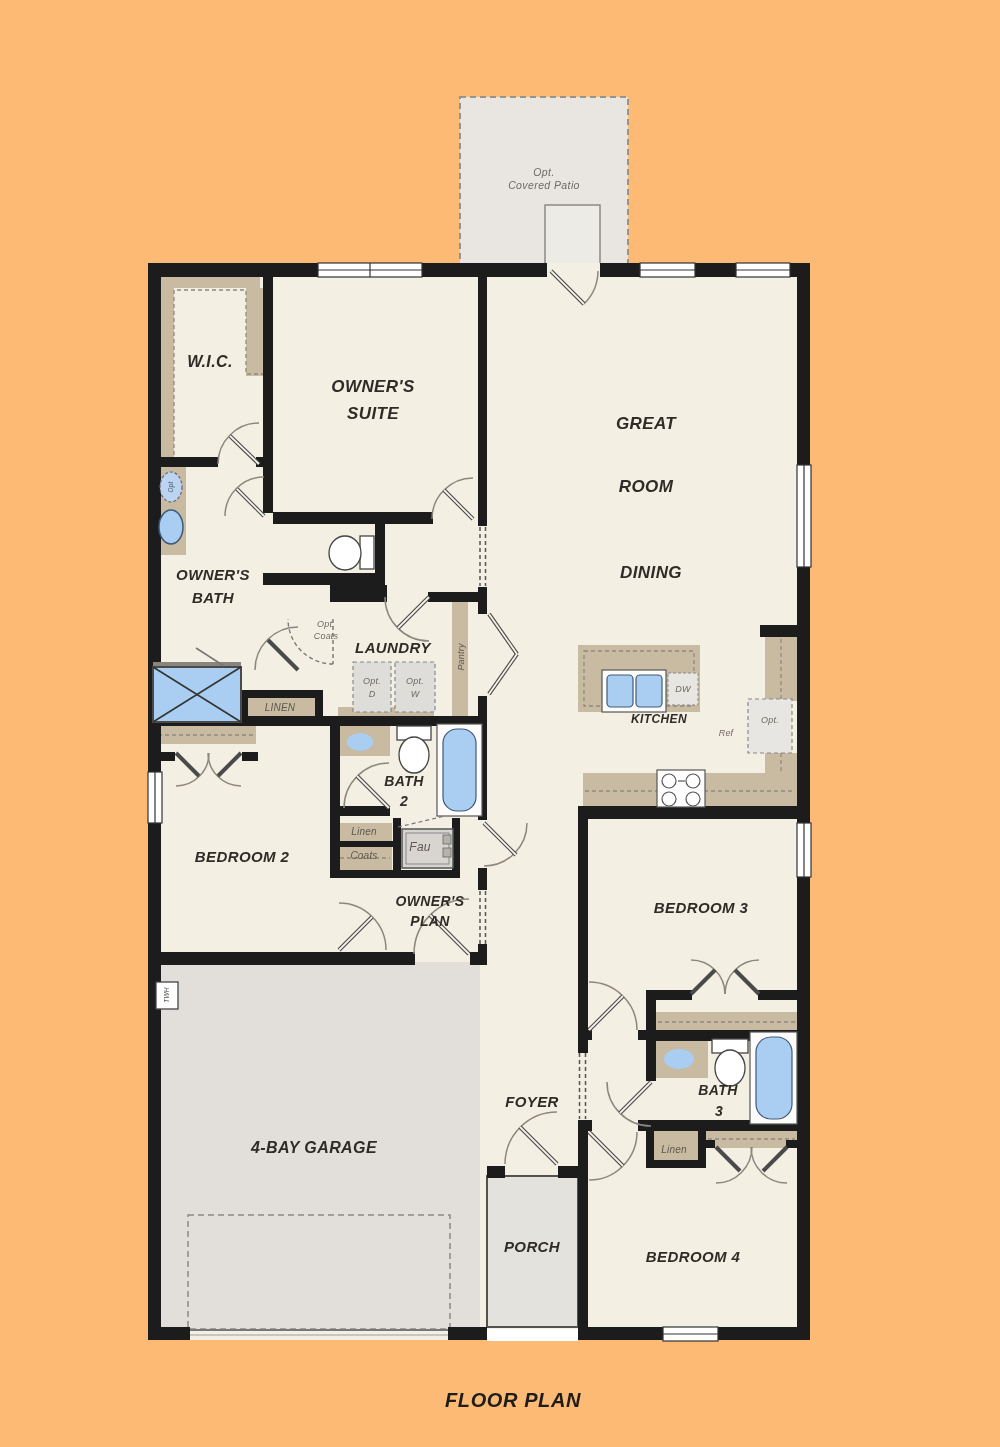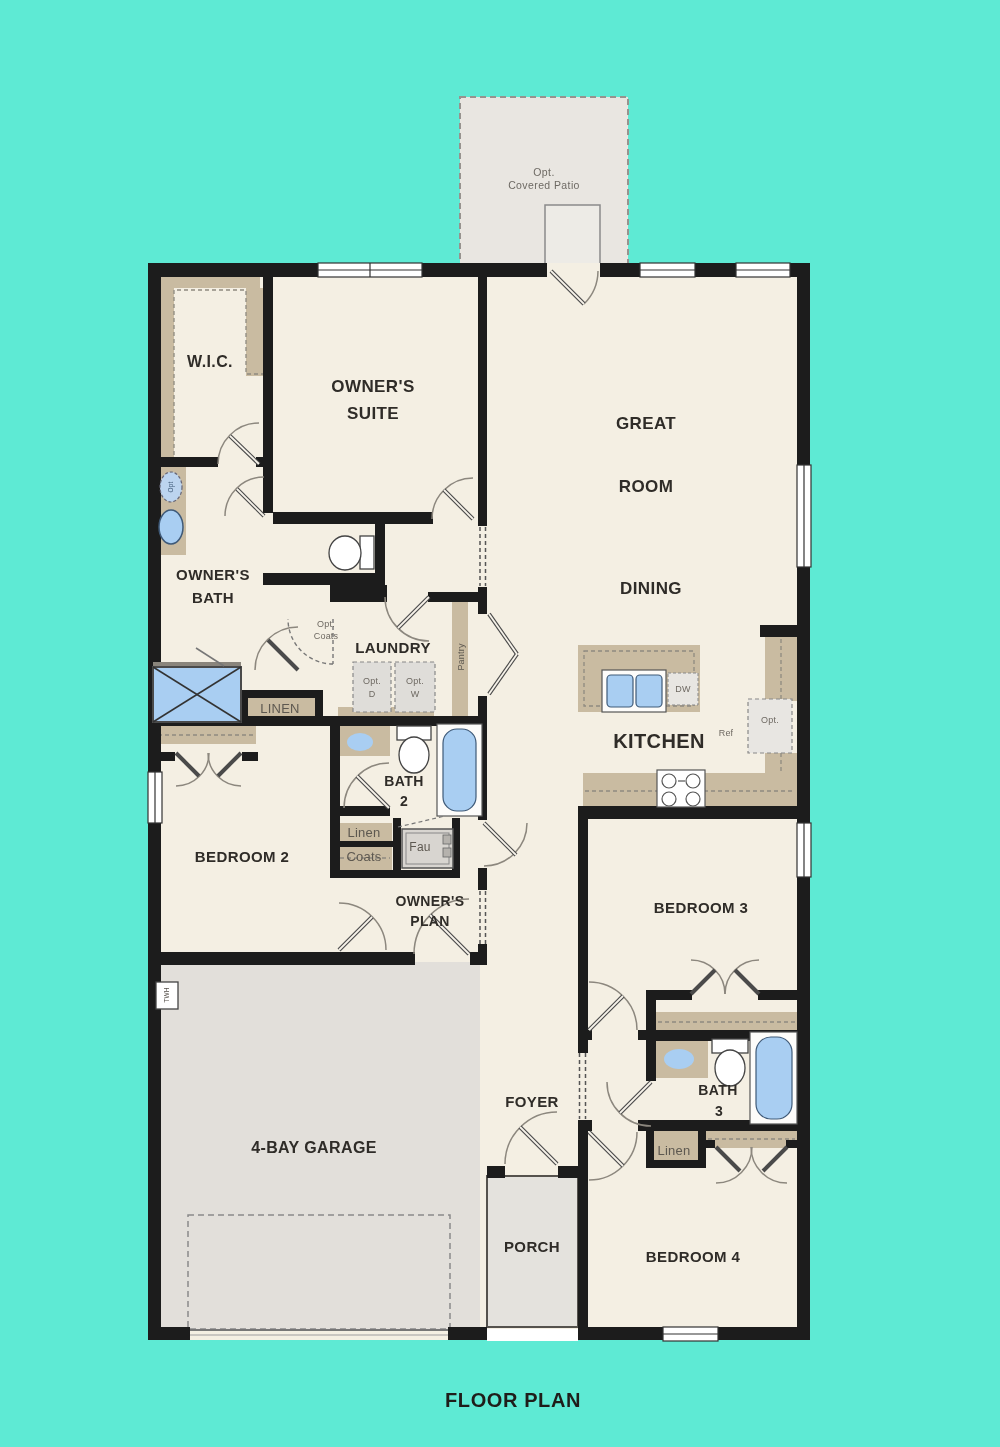--- a/index.html
+++ b/index.html
@@ -1,24 +1,24 @@
 <!DOCTYPE html>
 <html><head>
 <meta charset="utf-8">
 <style>
   html,body{margin:0;padding:0;background:#ffffff;}
-  #stage{position:relative;width:1000px;height:1447px;background:#5eead4;overflow:hidden;
-         font-family:"Liberation Sans",sans-serif;}
+  #stage{position:relative;width:1000px;height:1447px;background:#fdba74;overflow:hidden;
+         font-family:"Liberation Sans",sans-serif;font-style:italic;}
   #plan-svg{position:absolute;left:0;top:0;}
   .lbl{position:absolute;transform:translate(-50%,-50%);white-space:nowrap;
        color:#2f2c28;font-weight:bold;letter-spacing:.4px;line-height:1;}
   .room{font-size:17px;}
   .room-md{font-size:15px;}
   .room-sm{font-size:14px;}
-  .small{font-weight:normal;font-size:13px;color:#5d5850;letter-spacing:.2px;}
+  .small{font-weight:normal;font-size:10px;color:#5d5850;letter-spacing:.2px;}
   .optlbl{font-weight:normal;font-size:9px;color:#6e6962;letter-spacing:.2px;}
   .patiolbl{font-weight:normal;font-size:10.5px;color:#6e6a64;}
   .rot-ccw{transform:translate(-50%,-50%) rotate(-90deg);}
   .tiny{font-weight:normal;font-size:6.5px;color:#56514b;letter-spacing:.2px;}
   .title{font-size:20px;color:#1f1d1a;letter-spacing:.6px;}
 </style>
 </head>
 <body>
 
 <div id="stage">
@@ -323,21 +323,21 @@
 <div class="lbl patiolbl" style="left:544px;top:185px;">Covered Patio</div>
 
 <div class="lbl room-md" style="left:210px;top:362px;font-size:16px;">W.I.C.</div>
 
 <div class="lbl room" style="left:373px;top:386px;">OWNER'S</div>
 <div class="lbl room" style="left:373px;top:413px;">SUITE</div>
 
 <div class="lbl room" style="left:646px;top:423px;text-align:right;">GREAT</div>
 <div class="lbl room" style="left:646px;top:450px;margin-top:36px;">ROOM</div>
 
-<div class="lbl room" style="left:651px;top:572px;margin-top:16px;">DINING</div>
+<div class="lbl room" style="left:651px;top:572px;">DINING</div>
 
 <div class="lbl room-md" style="left:213px;top:574px;">OWNER'S</div>
 <div class="lbl room-md" style="left:213px;top:597px;">BATH</div>
 
 <div class="lbl room-md" style="left:393px;top:647px;">LAUNDRY</div>
 
 <div class="lbl small rot-ccw" style="left:461px;top:657px;font-size:9px;">Pantry</div>
 
 <div class="lbl optlbl" style="left:326px;top:624px;">Opt.</div>
 <div class="lbl optlbl" style="left:326px;top:636px;">Coats</div>
@@ -345,21 +345,21 @@
 <div class="lbl optlbl" style="left:372px;top:681px;">Opt.</div>
 <div class="lbl optlbl" style="left:372px;top:694px;">D</div>
 <div class="lbl optlbl" style="left:415px;top:681px;">Opt.</div>
 <div class="lbl optlbl" style="left:415px;top:694px;">W</div>
 
 <div class="lbl optlbl" style="left:683px;top:689px;">DW</div>
 
 <div class="lbl optlbl" style="left:770px;top:720px;">Opt.</div>
 <div class="lbl optlbl" style="left:726px;top:733px;">Ref</div>
 
-<div class="lbl room" style="left:659px;top:741px;font-size:20px;">KITCHEN</div>
+<div class="lbl room" style="left:659px;top:719px;font-size:12px;">KITCHEN</div>
 
 <div class="lbl small" style="left:280px;top:708px;">LINEN</div>
 
 <div class="lbl room-sm" style="left:404px;top:781px;">BATH</div>
 <div class="lbl room-sm" style="left:404px;top:801px;">2</div>
 
 <div class="lbl room-md" style="left:242px;top:856px;">BEDROOM 2</div>
 
 <div class="lbl small" style="left:364px;top:832px;">Linen</div>
 <div class="lbl small" style="left:364px;top:856px;">Coats</div>

